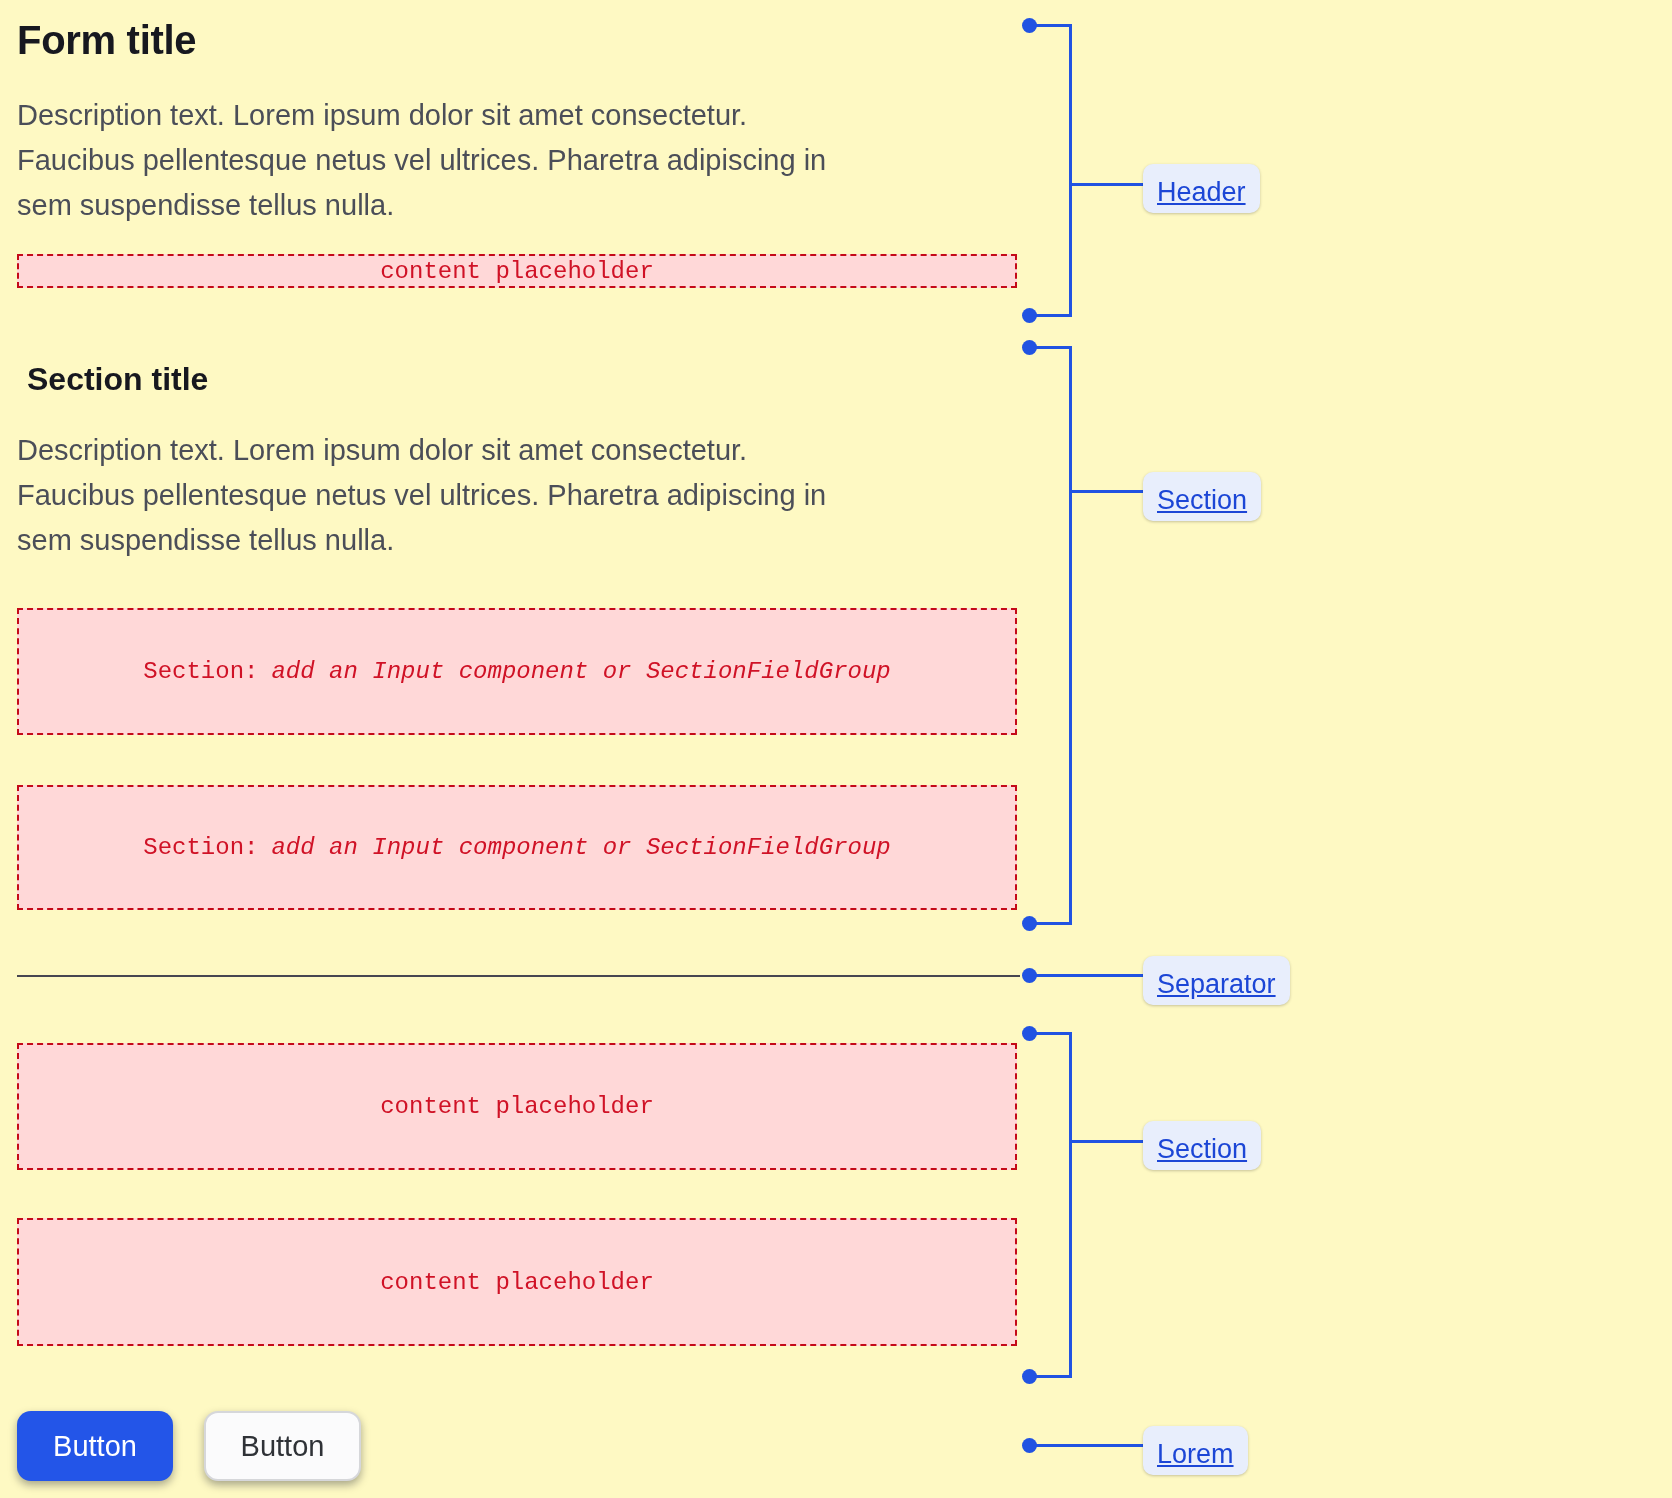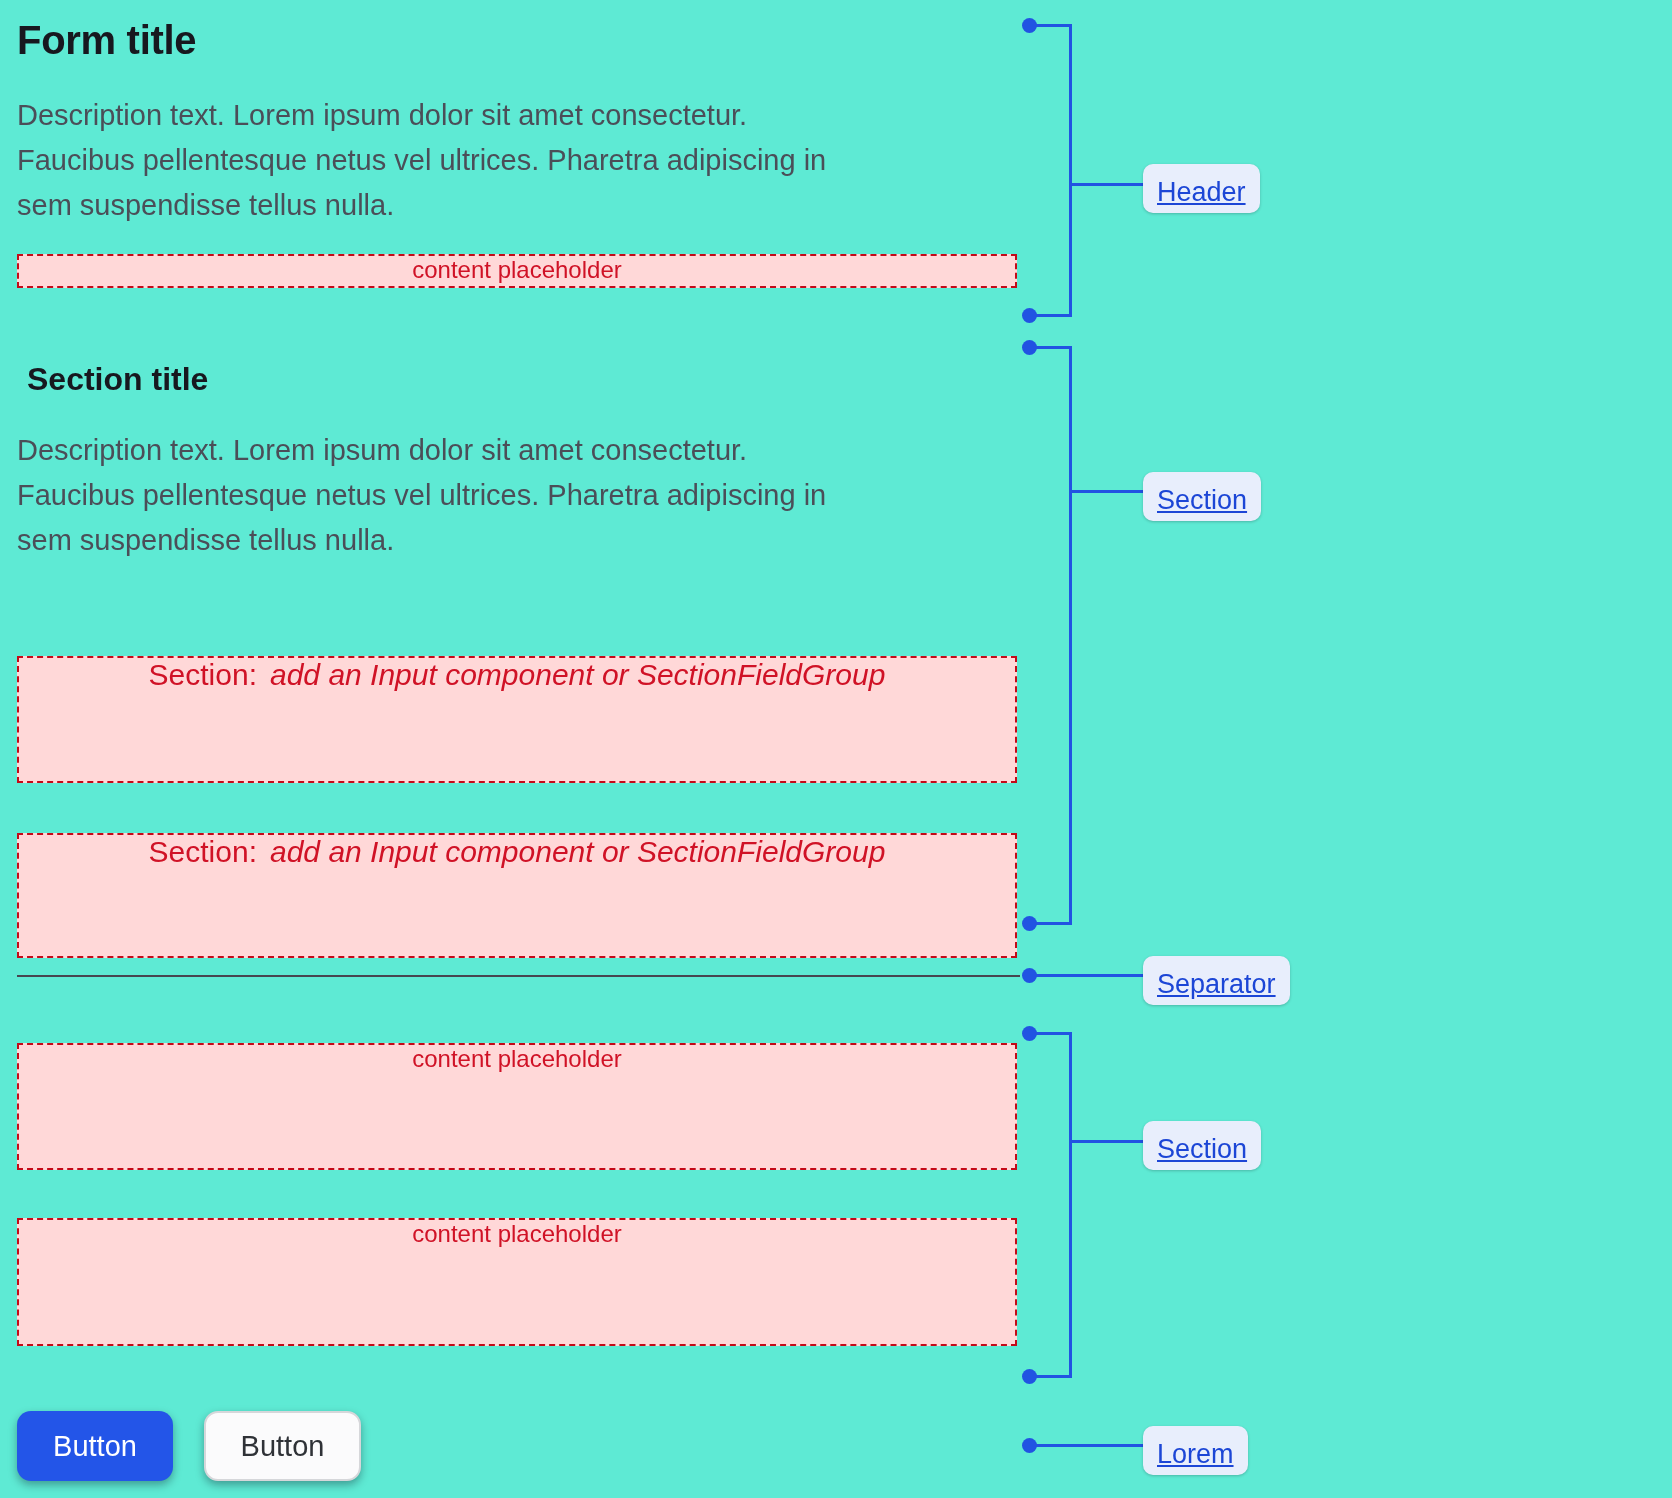--- a/index.html
+++ b/index.html
@@ -1,43 +1,43 @@
 <!DOCTYPE html>
 <html><head>
 <meta charset="utf-8">
 <style>
   html,body{margin:0;padding:0;}
   body{background:#4d636d;}
   .canvas{
-    position:relative;width:1672px;height:1498px;background:#5eead4;
+    position:relative;width:1672px;height:1498px;background:#fef9c3;
     font-family:"Liberation Sans","DejaVu Sans",sans-serif;overflow:hidden;
   }
   .abs{position:absolute;}
 
   
   .form-title{
     left:17px;top:14px;font-size:40px;font-weight:600;color:#17181f;
     letter-spacing:-0.3px;line-height:52px;margin:0;
   }
   .section-title{
     left:17px;top:346px;font-size:32px;font-weight:600;color:#17181f;
     line-height:46px;margin:10px;
   }
   .desc{left:17px;font-size:29px;line-height:45px;color:#4b4e58;font-weight:400;}
   .desc-1{top:93px;}
   .desc-2{top:428px;}
 
   .ph{
     left:17px;width:1000px;box-sizing:border-box;
     background:#ffd8d8;border:2px dashed #c40a18;
-    display:flex;align-items:flex-start;justify-content:center;
-    font-family:Liberation Sans, sans-serif;color:#d01226;
+    display:flex;align-items:center;justify-content:center;
+    font-family:Liberation Mono, monospace;color:#d01226;
   }
   .ph-thin{top:254px;height:34px;font-size:24px;}
-  .ph-big{font-size:30px;margin-top:48px;}
+  .ph-big{font-size:24px;}
   .ph-1{top:608px;height:127px;}
   .ph-2{top:785px;height:125px;}
   .ph-c{font-size:24px;}
   .ph-3{top:1043px;height:127px;}
   .ph-4{top:1218px;height:128px;}
   .fg-prefix{margin-right:13px;}
   .fg-rest{font-style:italic;}
 
   .separator{left:17px;top:975px;width:1003px;height:2px;background:#474650;}
 

